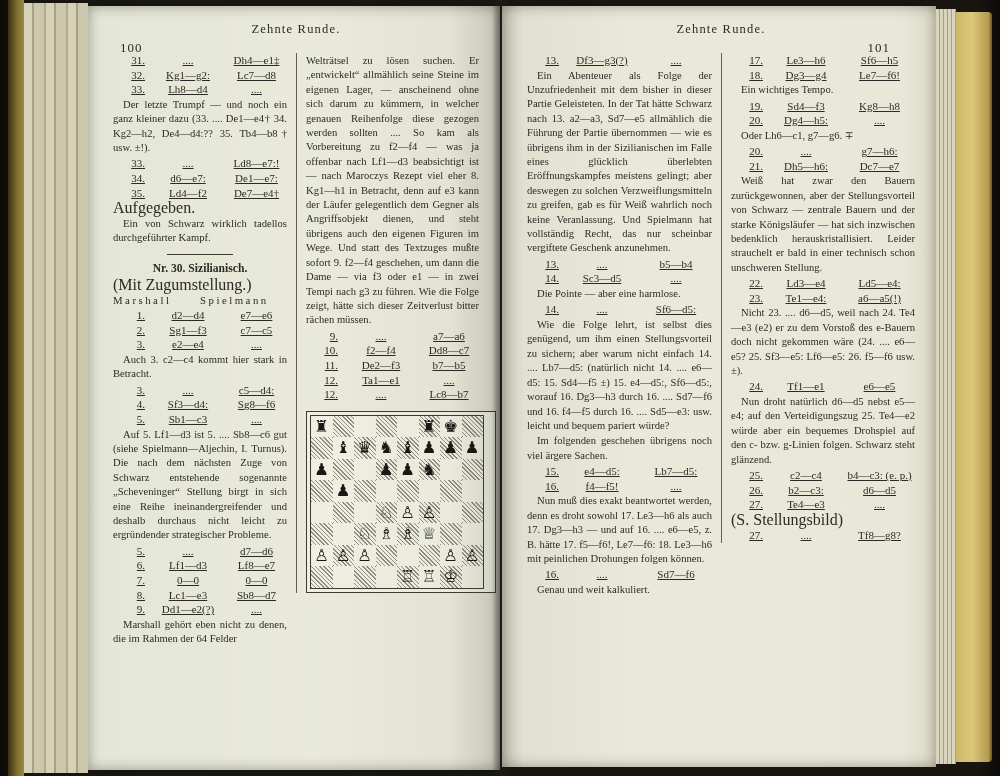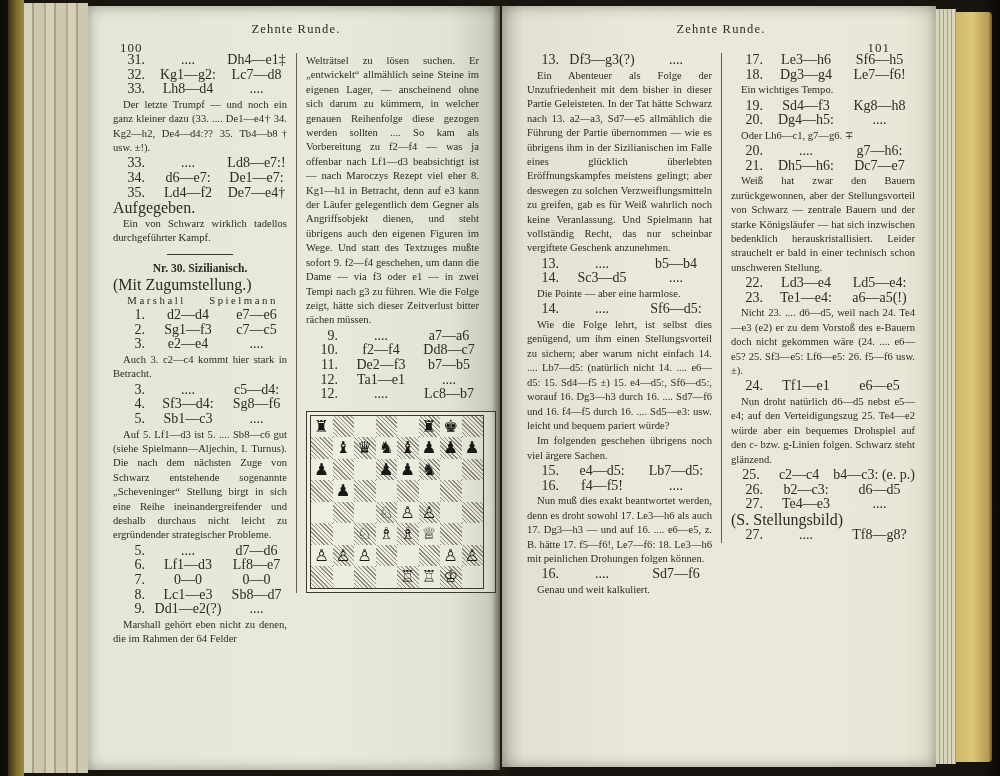--- a/index.html
+++ b/index.html
@@ -30,28 +30,28 @@
   .pagenum{position:absolute;top:18px;font-size:13px;letter-spacing:1px;}
   .pn-l{left:16px;}
   .pn-r{right:34px;}
   .cols{display:flex;margin-top:16px;align-items:flex-start;}
   .col{width:50%;padding:0 9px;box-sizing:border-box;}
   .col-r{border-left:1px solid #615d50;}
 
   
   .para{font-size:10.6px;line-height:14.4px;text-align:justify;margin:1px 0;}
   .ind{text-indent:10px;}
-  .mrow{display:flex;font-size:14px;line-height:14.6px;}
+  .mrow{display:flex;font-size:11px;line-height:14.6px;text-decoration:underline;}
   .mnum{width:32px;text-align:right;padding-right:5px;white-space:nowrap;}
   .mw{width:76px;text-align:center;white-space:nowrap;}
   .mb{flex:1;text-align:center;white-space:nowrap;}
   .cline{font-size:16px;line-height:14.6px;text-align:left;margin:1px 0;}
   .heading{font-size:11.6px;font-weight:bold;text-align:center;margin:7px 0 3px;}
   .players{display:flex;font-size:10.8px;letter-spacing:2.5px;margin:2px 0;}
-  .players span{flex:1;text-align:center;}
+  .players span{flex:1;}
   .rule{width:66px;border:0;border-top:1.6px solid #3c3a32;margin:8px auto 5px;}
 
   
   .diagram{width:182px;margin:9px auto 0;border:1.3px solid #3c3a32;padding:3px;
       background:rgba(255,255,252,.25);}
   .board{display:grid;grid-template-columns:repeat(8,21.5px);grid-auto-rows:21.5px;
       border:1px solid #3c3a32;width:172px;}
   .sq{display:flex;align-items:center;justify-content:center;
       font-family:"DejaVu Sans",sans-serif;font-size:16.5px;color:#191815;}
   .sq.dark{background-image:repeating-linear-gradient(45deg,rgba(66,62,52,.55) 0 1px,rgba(0,0,0,0) 1px 3px);}

